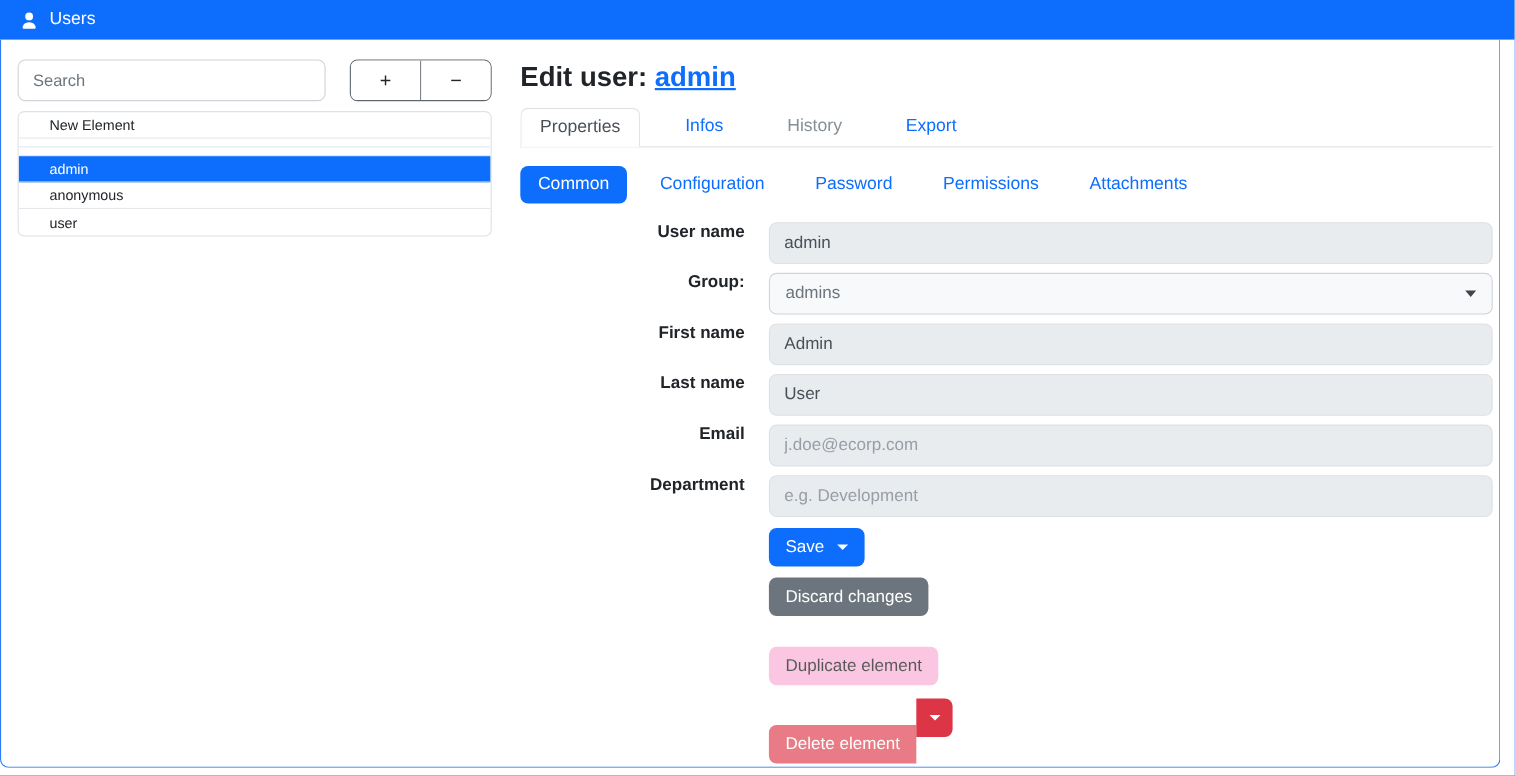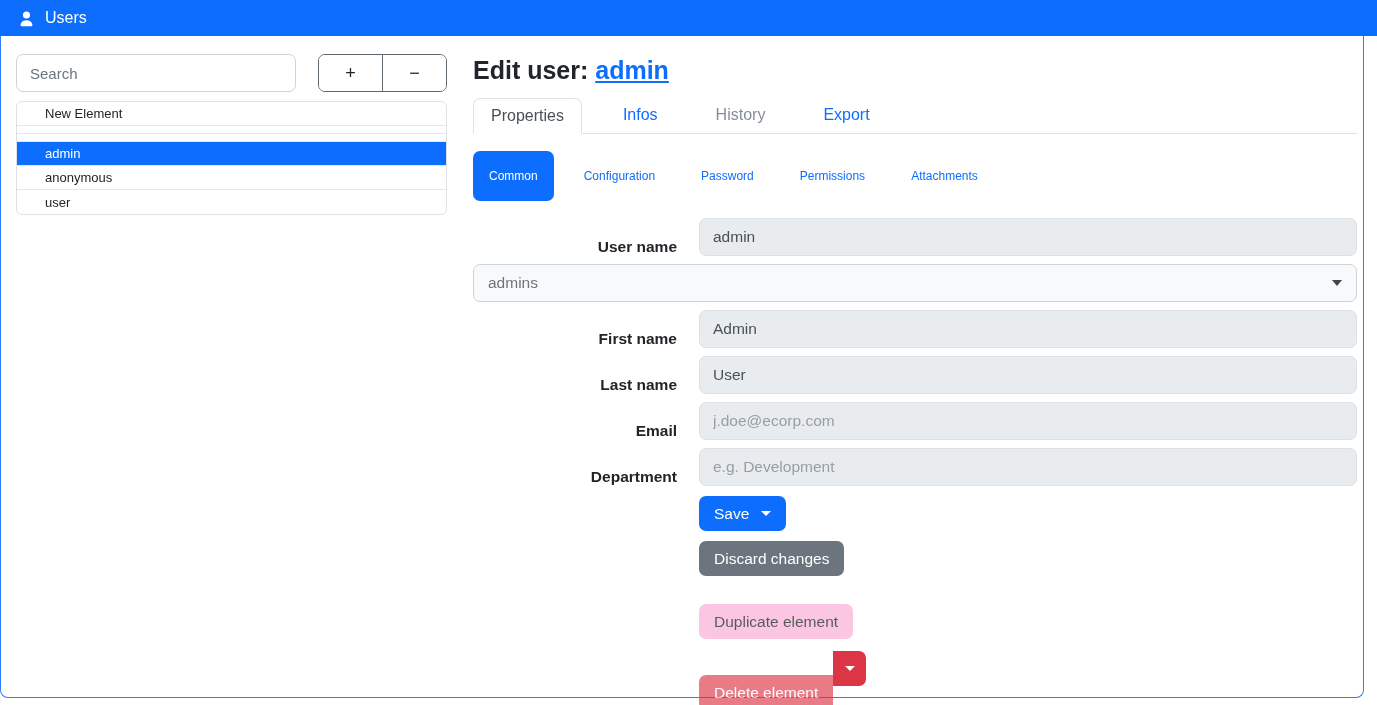--- a/index.html
+++ b/index.html
@@ -77,27 +77,27 @@
   }
   .tab.active {
     color: #495057; background: #fff;
     border: 1px solid #dee2e6; border-bottom: 1px solid #fff;
     border-radius: 7px 7px 0 0;
   }
   .tab.disabled { color: #868e96; cursor: default; }
 
   .pills { display: flex; align-items: center; margin-top: 17px; }
   .pill {
-    padding: 18px 16px; font-size: 12px; color: #0d6efd;
+    padding: 8px 16px; font-size: 16px; color: #0d6efd;
     border-radius: 7px; margin-right: 14px; cursor: pointer;
   }
   .pill.active { background: #0d6efd; color: #fff; }
 
   .frm { margin-top: 17px; }
-  .frow { display: flex; align-items: flex-end; margin-bottom: 8px; }
+  .frow { display: flex; align-items: flex-start; margin-bottom: 8px; }
   .flabel {
     width: 226px; flex: none; text-align: right; padding-right: 22px;
     font-weight: 700; font-size: 15.5px; color: #212529;
   }
   .fctrl { flex: 1; min-width: 0; }
   .fc {
     width: 100%; height: 38px;
     background: #e9ecef; border: 1px solid #dde1e5; border-radius: 7px;
     padding: 0 13px; font-size: 15.5px; color: #495057;
     font-family: inherit; outline: none;
@@ -199,20 +199,21 @@
     </div>
 
     <div class="frm">
 
       <div class="frow">
         <div class="flabel">User name</div>
         <div class="fctrl"><input class="fc" type="text" value="admin" style=""></div>
       </div>
 
       <div class="frow">
+        <div class="flabel">Group:</div>
         <div class="fctrl">
           <div class="fselect">
             <span>admins</span>
             <span class="caret-dark"></span>
           </div>
         </div>
       </div>
 
       <div class="frow">
         <div class="flabel">First name</div>

